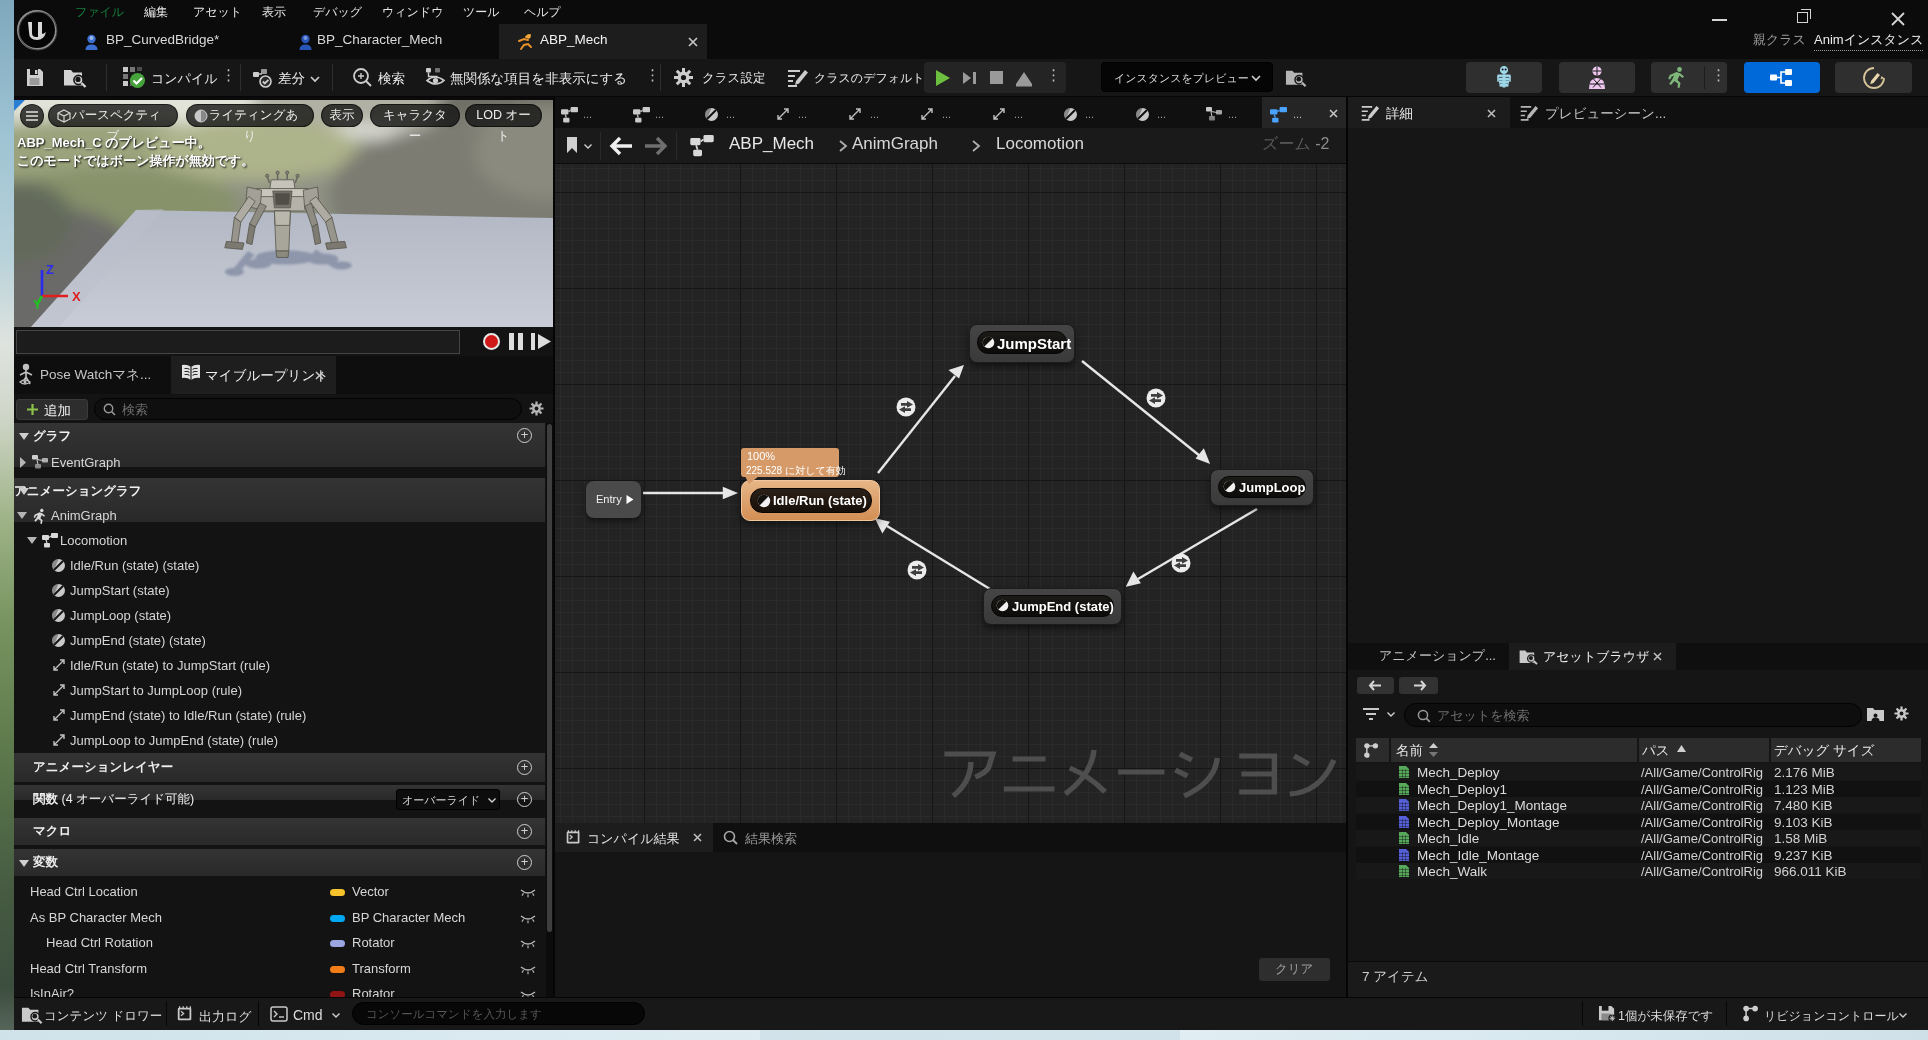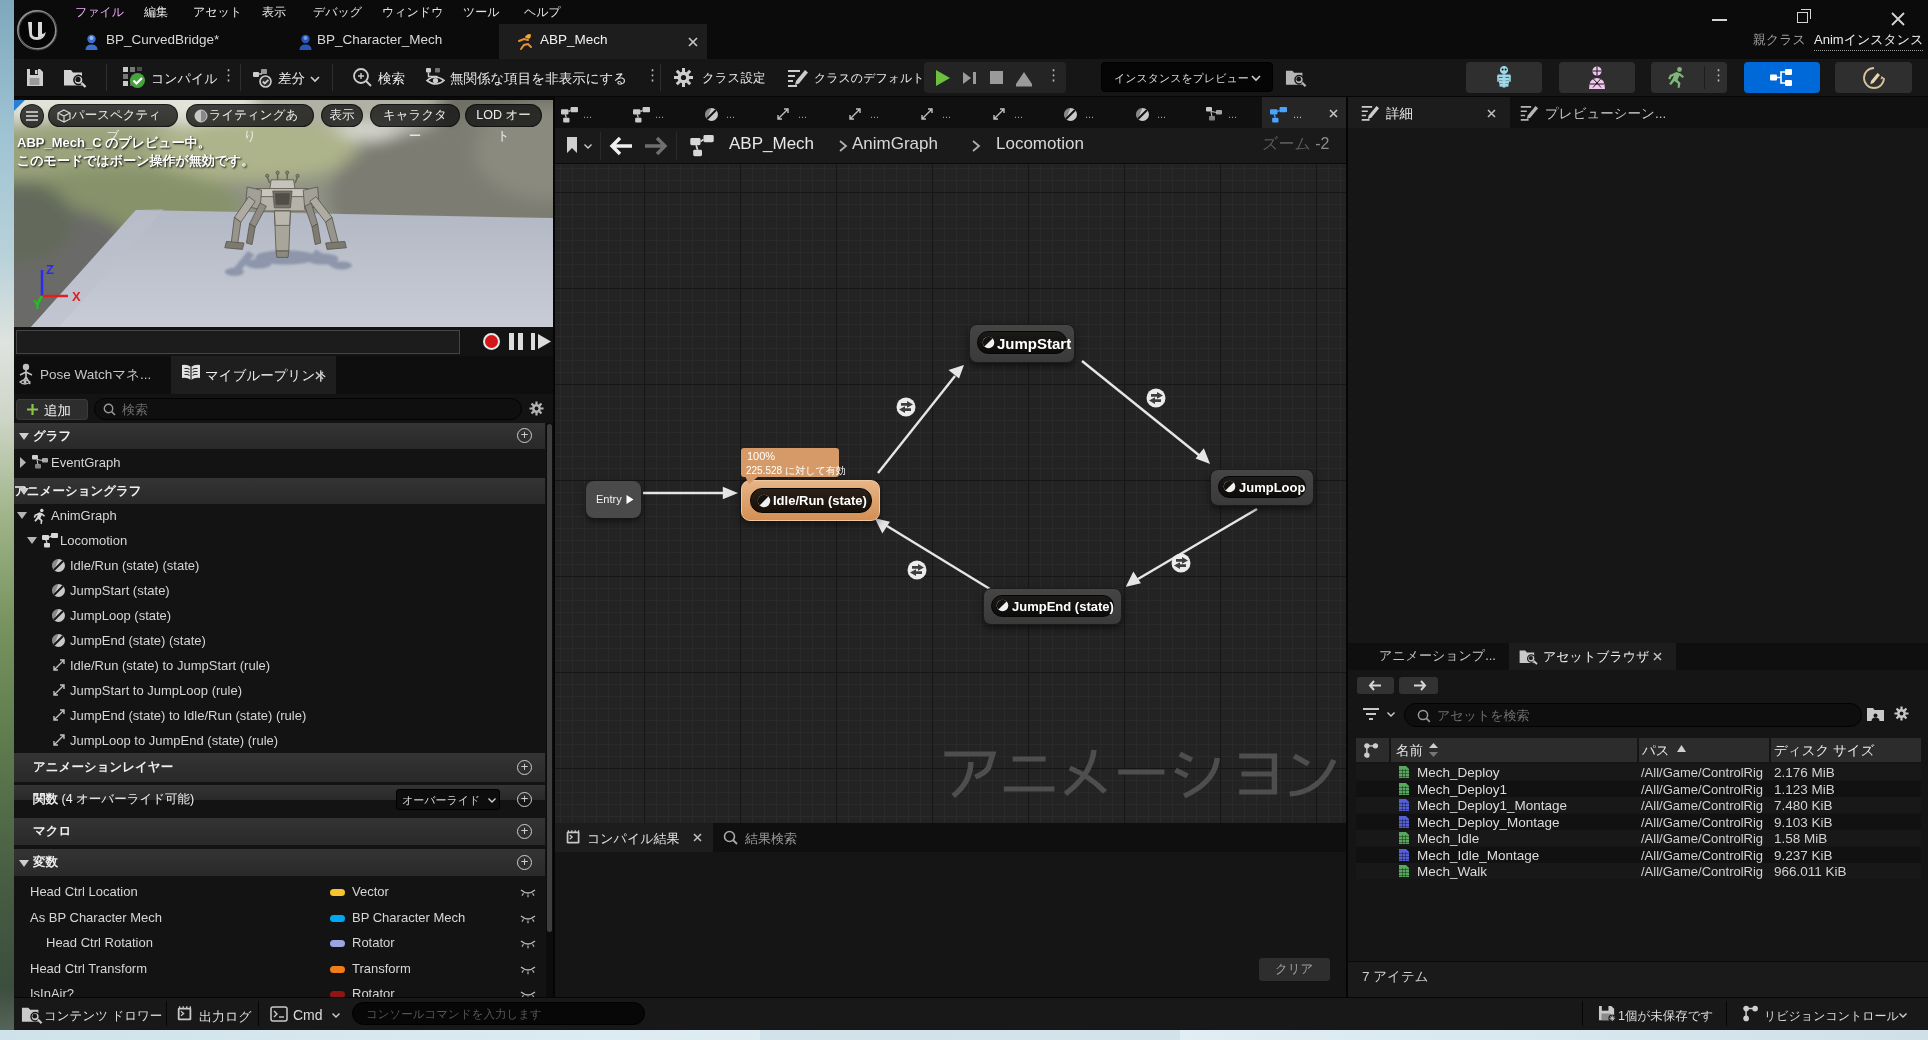--- a/index.html
+++ b/index.html
@@ -1,37 +1,37 @@
 <!DOCTYPE html>
 <html><head><meta charset="utf-8"><style>
 *{margin:0;padding:0;box-sizing:border-box}
 html,body{width:1928px;height:1040px;overflow:hidden}
 body{background:#0c0c0c;font-family:"Liberation Sans",sans-serif;position:relative;color:#e0e0e0}
 .a{position:absolute}
 .tx{position:absolute;white-space:nowrap}
 .sep{position:absolute;width:1px;background:#2e2e2e}
-.hdr{position:absolute;left:14px;width:531px;height:26px;background:linear-gradient(#343434,#292929);color:#efefef;font-weight:bold;font-size:12.5px;line-height:26px}
+.hdr{position:absolute;left:14px;width:531px;height:44px;background:linear-gradient(#343434,#292929);color:#efefef;font-weight:bold;font-size:12.5px;line-height:26px}
 .row{position:absolute;left:14px;width:531px;height:23px;font-size:13px;color:#d6d6d6;line-height:23px}
 .plus{position:absolute;width:15px;height:15px;border:1.2px solid #cfcfcf;border-radius:50%;color:#cfcfcf;font-size:13px;line-height:12px;text-align:center}
 .pill{position:absolute;height:23px;border-radius:12px;background:rgba(16,16,16,.78);border:1px solid rgba(0,0,0,.55);color:#ededed;font-size:12.5px;line-height:21px;padding:0 10px;text-align:center}
 .tofu{letter-spacing:0}
 </style></head><body>
 
 <div class="a" style="left:0;top:0;width:14px;height:1040px;background:linear-gradient(#7fa8bd 0%,#9cc2d2 12%,#b9d2da 25%,#dfe3df 33%,#cfd6c8 40%,#9eb387 50%,#77935f 60%,#5d7a4c 72%,#475c42 85%,#3c4e3e 95%,#5c6a60 100%)"></div>
 <div class="a" style="left:0;top:1030px;width:1928px;height:10px;background:linear-gradient(90deg,#cfe2ea,#dcebf1 30%,#e3eff4 55%,#d8e8ef 80%,#cfe0e9)"></div>
 <div class="a" style="left:760px;top:1030px;width:420px;height:10px;background:#c4d8e2;opacity:.55"></div>
 
 <div class="a" style="left:14px;top:0;width:1914px;height:1030px;background:#0b0b0b"></div>
 
 <svg class="a" style="left:16px;top:9px" width="42" height="42" viewBox="0 0 42 42">
  <circle cx="21" cy="21" r="19" fill="#060606" stroke="#8e8e8e" stroke-width="2"></circle>
  <circle cx="21" cy="21" r="19" fill="none" stroke="#3a3a3a" stroke-width="1" transform="translate(1,1)"></circle>
  <path d="M12 13 L16 13 L16 24 Q16 28 20 28 L22 28 L22 13 L26 13 L26 24 Q26 25 27 25 L30 23 Q28 31 21 31 Q13 31 13 23 Z" fill="#d8d8d8"></path>
 </svg>
-<div class="tx tofu" style="left:75px;top:4px;font-size:12px;color:#f0abfc">ファイル</div>
+<div class="tx tofu" style="left:75px;top:4px;font-size:12px;color:#15803d">ファイル</div>
 <div class="tx tofu" style="left:144px;top:4px;font-size:12px;color:#e6e6e6">編集</div>
 <div class="tx tofu" style="left:193px;top:4px;font-size:12px;color:#e6e6e6">アセット</div>
 <div class="tx tofu" style="left:262px;top:4px;font-size:12px;color:#e6e6e6">表示</div>
 <div class="tx tofu" style="left:313px;top:4px;font-size:12px;color:#e6e6e6">デバッグ</div>
 <div class="tx tofu" style="left:382px;top:4px;font-size:12px;color:#e6e6e6">ウィンドウ</div>
 <div class="tx tofu" style="left:463px;top:4px;font-size:12px;color:#e6e6e6">ツール</div>
 <div class="tx tofu" style="left:524px;top:4px;font-size:12px;color:#e6e6e6">ヘルプ</div>
 
 <div class="a" style="left:1712px;top:19px;width:15px;height:2px;background:#d5d5d5"></div>
 <div class="a" style="left:1797px;top:12px;width:11px;height:11px;border:1.5px solid #d5d5d5"></div>
@@ -852,21 +852,21 @@
   </svg>
 <div class="tx tofu" style="left:1396px;top:742px;font-size:13.5px;color:#e8e8e8">名前</div>
 <svg class="a" style="left:1428px;top:743px" width="11" height="14">
     <path d="M5.5 0 L10 5 H1 Z" fill="#cfcfcf"></path>
     <path d="M5.5 14 L1 9 H10 Z" fill="#777"></path>
   </svg>
 <div class="tx tofu" style="left:1642px;top:742px;font-size:13.5px;color:#e8e8e8">パス</div>
 <svg class="a" style="left:1676px;top:745px" width="11" height="9">
     <path d="M5.5 0 L10 7 H1 Z" fill="#cfcfcf"></path>
   </svg>
-<div class="tx tofu" style="left:1774px;top:742px;font-size:13.5px;color:#e8e8e8">ディスク サイズ</div>
+<div class="tx tofu" style="left:1774px;top:742px;font-size:13.5px;color:#e8e8e8">デバッグ サイズ</div>
 <div class="a" style="left:1356px;top:764px;width:565px;height:16px;background:#181818"></div>
 <svg class="a" style="left:1398px;top:765px" width="12" height="14">
     <path d="M1 1 h7 l3 3 v9 h-10 z" fill="#58a85c"></path>
     <g stroke="#10101066" stroke-width="1">
       <path d="M1 5.5 h10 M1 8.5 h10 M1 11.5 h10 M4.5 4 v9 M7.5 4 v9"></path>
     </g>
   </svg>
 <div class="tx" style="left:1417px;top:765px;font-size:13.5px;color:#dcdcdc">Mech_Deploy</div>
 <div class="tx" style="left:1641px;top:765px;font-size:13px;color:#d2d2d2">/All/Game/ControlRig</div>
 <div class="tx" style="left:1774px;top:765px;font-size:13.5px;color:#d2d2d2">2.176 MiB</div>

